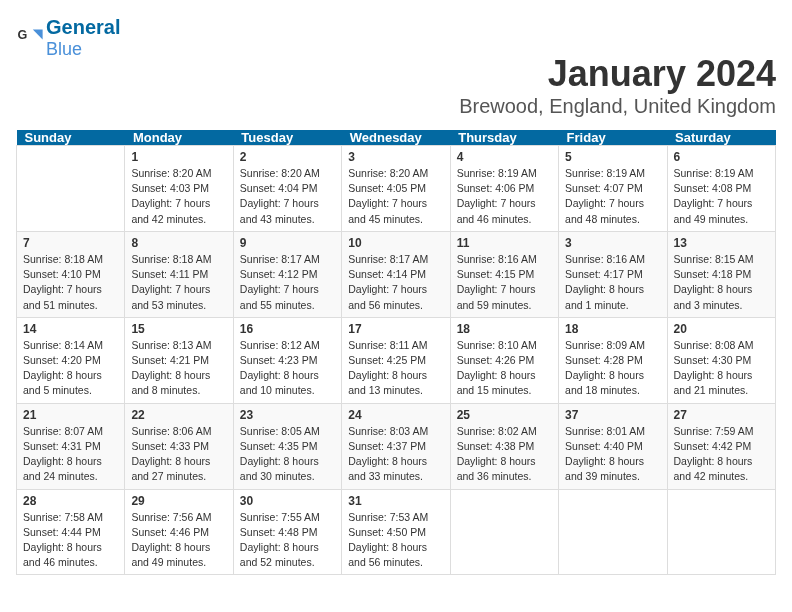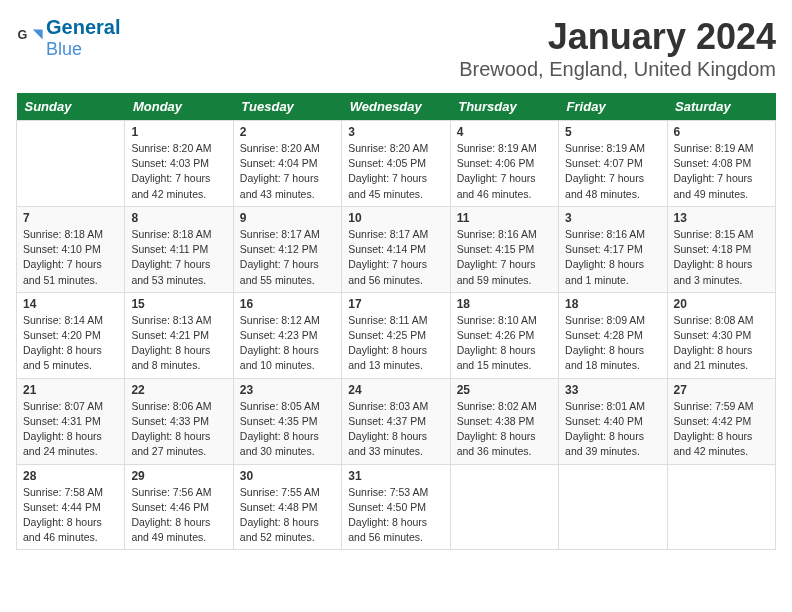--- a/index.html
+++ b/index.html
@@ -25,38 +25,38 @@
       width: 28px;
       height: 28px;
     }
     .title-area {
       text-align: right;
     }
     .month-title {
       font-size: 36px;
       font-weight: bold;
       color: #333;
+      margin-top: 37px;
     }
     .location-title {
       font-size: 20px;
       color: #555;
     }
     table {
       width: 100%;
       border-collapse: collapse;
       table-layout: fixed;
     }
     thead tr th {
-      background-color: #15803d;
+      background-color: #0369a1;
       color: #fff;
       text-align: left;
-      padding: 6px 8px;
+      padding: 0 8px;
       font-size: 13px;
       font-weight: bold;
-      font-style: italic;
     }
     tbody tr td {
       border: 1px solid #ddd;
       vertical-align: top;
       padding: 4px 6px;
       font-size: 10.5px;
       color: #333;
       height: 80px;
     }
     tbody tr:nth-child(even) td {
@@ -209,21 +209,21 @@
         </td>
         <td>
           <div class="day-number">24</div>
           <div class="cell-content">Sunrise: 8:03 AM<br>Sunset: 4:37 PM<br>Daylight: 8 hours<br>and 33 minutes.</div>
         </td>
         <td>
           <div class="day-number">25</div>
           <div class="cell-content">Sunrise: 8:02 AM<br>Sunset: 4:38 PM<br>Daylight: 8 hours<br>and 36 minutes.</div>
         </td>
         <td>
-          <div class="day-number">33</div>
+          <div class="day-number">37</div>
           <div class="cell-content">Sunrise: 8:01 AM<br>Sunset: 4:40 PM<br>Daylight: 8 hours<br>and 39 minutes.</div>
         </td>
         <td>
           <div class="day-number">27</div>
           <div class="cell-content">Sunrise: 7:59 AM<br>Sunset: 4:42 PM<br>Daylight: 8 hours<br>and 42 minutes.</div>
         </td>
       </tr>
       <tr>
         <td>
           <div class="day-number">28</div>

